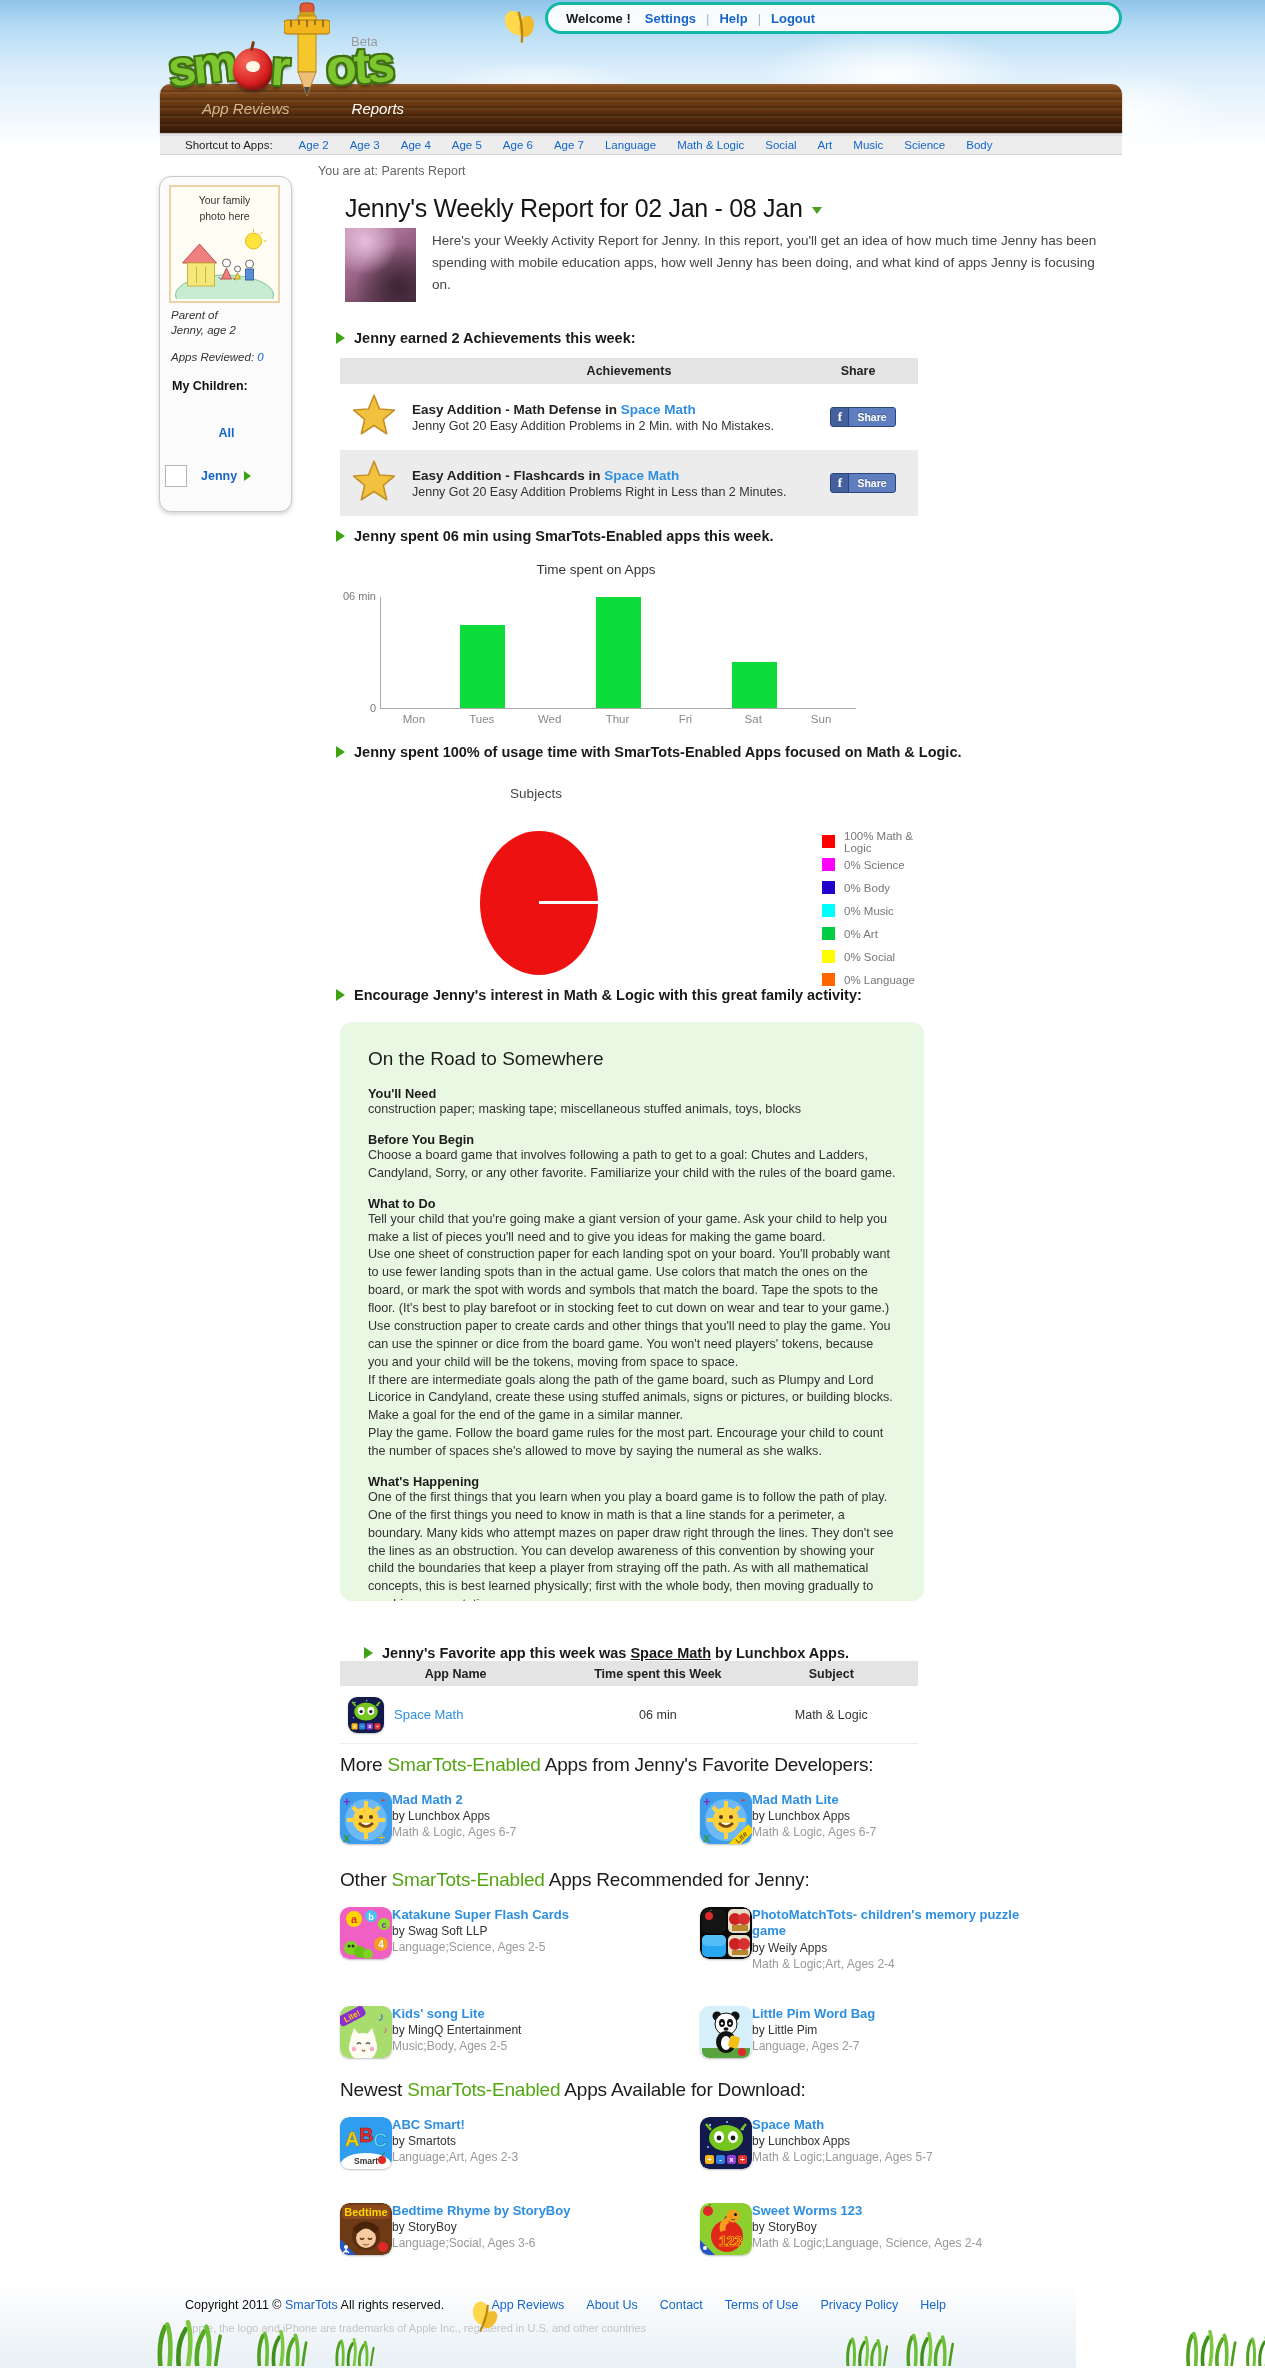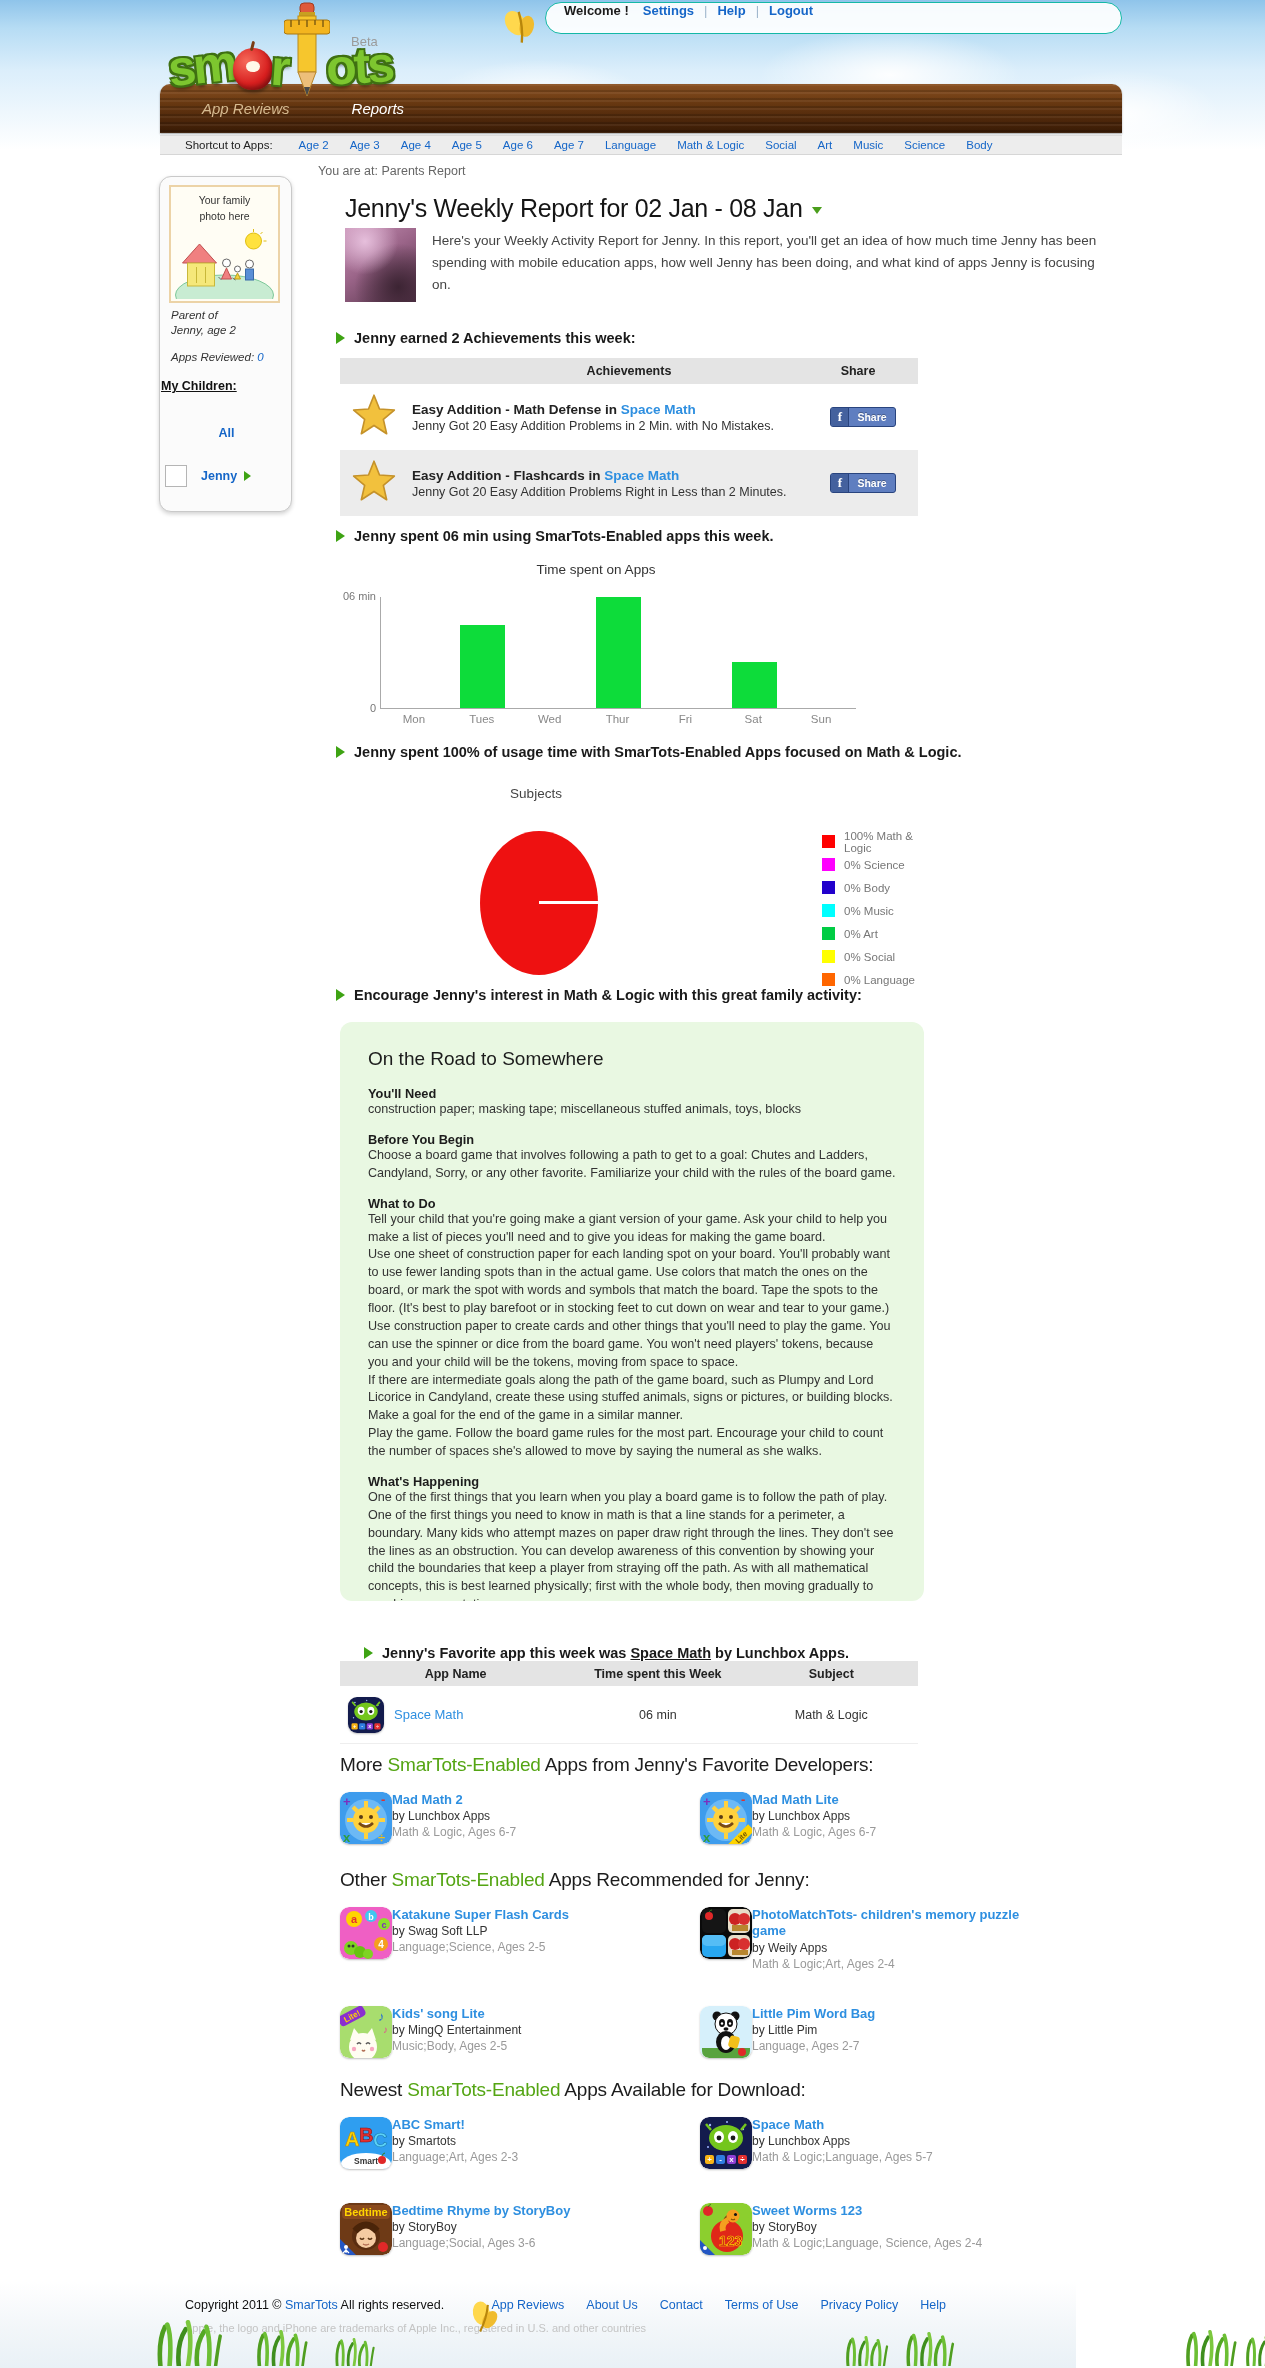--- a/index.html
+++ b/index.html
@@ -4,21 +4,21 @@
 <style>
   html,body{margin:0;padding:0;background:#fff;}
   body{font-family:"Liberation Sans","DejaVu Sans",sans-serif;color:#222;}
   #page{position:relative;width:1265px;height:2368px;overflow:hidden;background:#fff;}
 
   
   .sky{position:absolute;left:0;top:0;width:1265px;height:240px;
     background:linear-gradient(180deg,#8fc4ea 0%,#b6dcf4 28px,#dbeefb 70px,#ffffff 150px);}
   .cloud{position:absolute;border-radius:50%;background:radial-gradient(closest-side,rgba(255,255,255,.95),rgba(255,255,255,0));}
   .topbar{position:absolute;left:545px;top:2px;width:577px;height:32px;background:rgba(255,255,255,.92);
-    border:1px solid #14b8a6;border-radius:16px;display:flex;align-items:flex-start;padding-left:18px;box-sizing:border-box;
+    border:3px solid #14b8a6;border-radius:16px;display:flex;align-items:center;padding-left:18px;box-sizing:border-box;
     font-size:13px;font-weight:bold;}
   .topbar .welcome{color:#1a1a1a;margin-right:14px;}
   .topbar a{color:#1566c8;text-decoration:none;cursor:pointer;}
   .topbar .sep{color:#9fb6cc;margin:0 10px;font-weight:normal;}
   .butterfly{position:absolute;width:38px;height:38px;}
 
   
   .logo{position:absolute;left:168px;top:26px;z-index:6;display:flex;align-items:center;height:80px;}
   .lg{font-size:50px;font-weight:bold;color:#7dc62f;letter-spacing:-3px;line-height:1;
      text-shadow:-2px -2px 0 #3f7012,2px -2px 0 #3f7012,-2px 2px 0 #3f7012,2px 2px 0 #3f7012,0 4px 3px rgba(0,0,0,.35);}
@@ -47,21 +47,21 @@
   
   .sidebar{position:absolute;left:159px;top:176px;width:133px;height:336px;background:#fbfbfb;
     border:1px solid #c9c9c9;border-radius:12px;box-shadow:0 2px 4px rgba(0,0,0,.18);box-sizing:border-box;}
   .photo-frame{position:absolute;left:9px;top:8px;width:111px;height:118px;background:#fffdf4;
     border:2px solid #ecd3a7;box-sizing:border-box;text-align:center;}
   .photo-frame .pf-text{font-size:10.5px;color:#333;margin-top:6px;line-height:1.5;}
   .pf-art{position:absolute;left:2px;bottom:2px;width:103px;height:72px;}
   .sb-text{position:absolute;left:11px;font-size:11.5px;color:#333;font-style:italic;}
   .sb-parent1{top:132px;} .sb-parent2{top:147px;}
   .sb-reviewed{top:174px;} .sb-reviewed .val{color:#1566c8;font-style:italic;}
-  .sb-children{position:absolute;left:1px;top:202px;font-size:12.5px;font-weight:bold;color:#111;font-style:normal;text-decoration:underline;}
+  .sb-children{position:absolute;left:12px;top:202px;font-size:12.5px;font-weight:bold;color:#111;font-style:normal;}
   .sb-all{position:absolute;left:0;top:246px;width:133px;text-align:center;}
   .sb-all a{color:#1566c8;font-size:12.5px;font-weight:bold;text-decoration:none;cursor:pointer;}
   .sb-child-row{position:absolute;left:5px;top:288px;display:flex;align-items:center;}
   .sb-check{width:20px;height:20px;background:#fff;border:1px solid #b5b5b5;}
   .sb-child-row a{color:#1566c8;font-size:12.5px;font-weight:bold;text-decoration:none;margin-left:14px;cursor:pointer;}
   .green-arrow-r{width:0;height:0;border-left:7px solid #3ea313;border-top:5px solid transparent;border-bottom:5px solid transparent;margin-left:7px;}
 
   
   .breadcrumb{position:absolute;left:318px;top:164px;font-size:12.5px;color:#666;}
   .rpt-title{position:absolute;left:345px;top:194px;font-size:25px;color:#151515;letter-spacing:-0.3px;}

